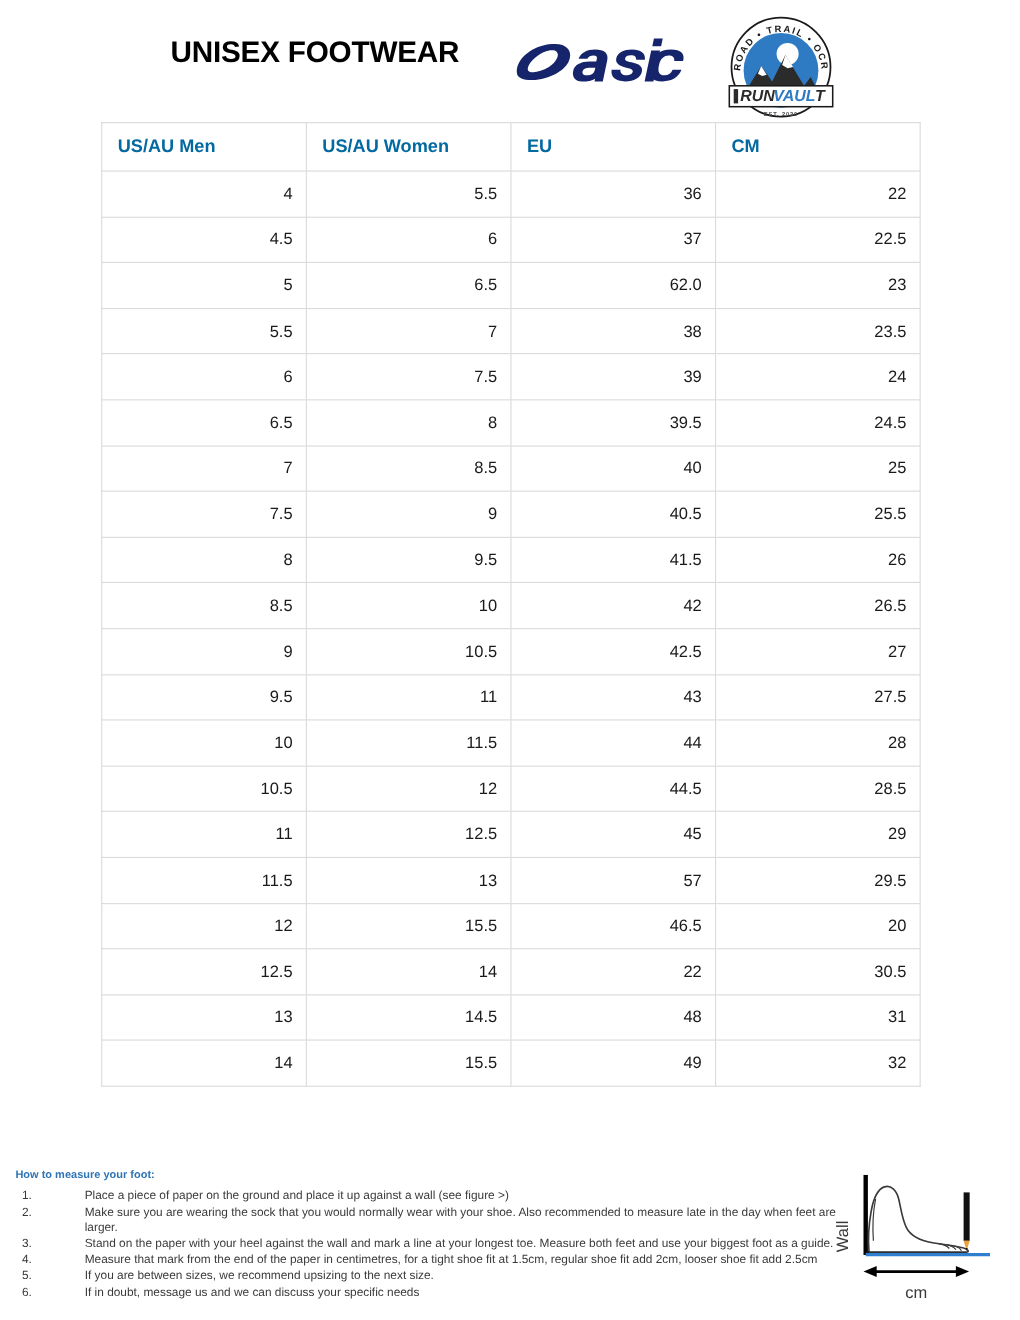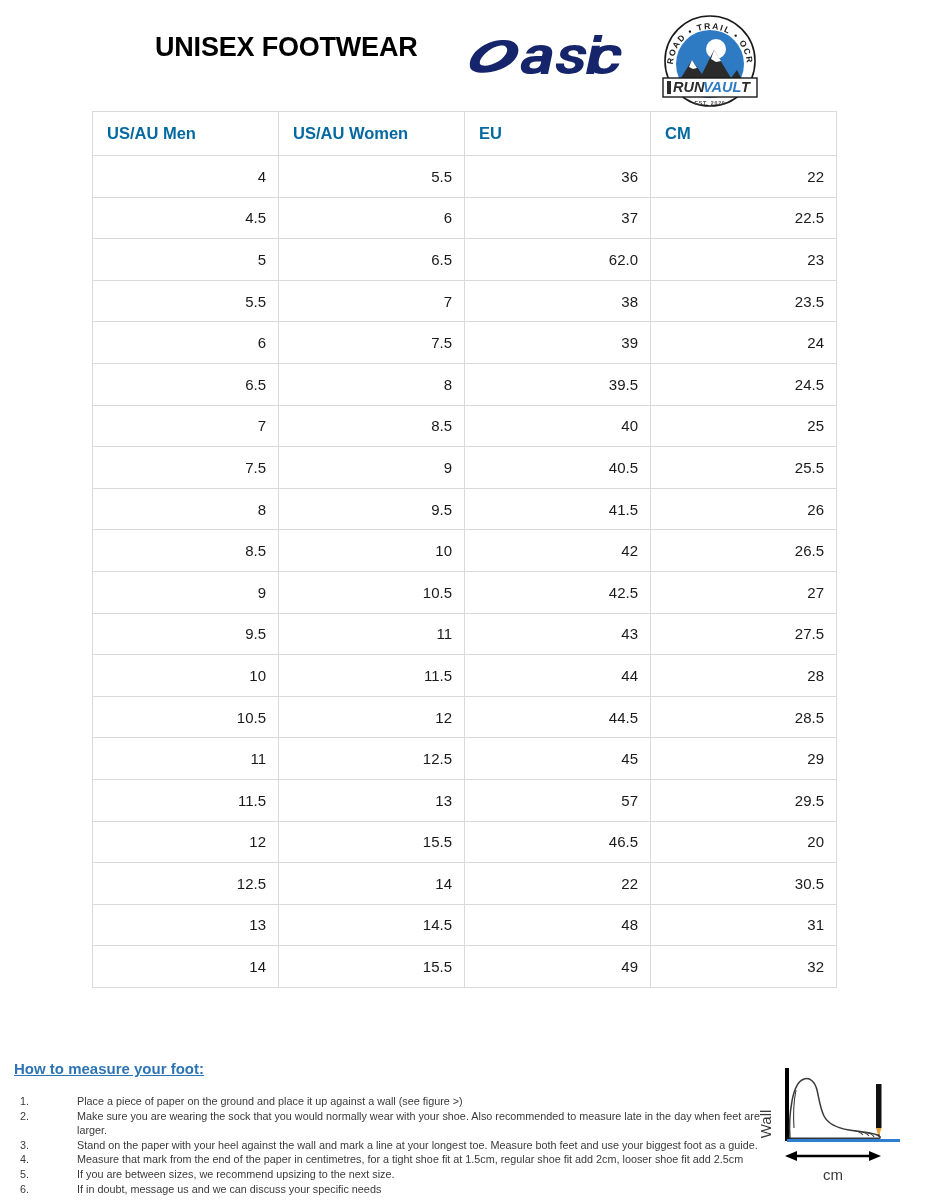--- a/index.html
+++ b/index.html
@@ -94,26 +94,25 @@
   }
 
   
   .footer {
     position: absolute;
     left: 14px;
     top: 1062px;
     width: 760px;
   }
   .footer-heading {
-    font-size: 15px;
+    font-size: 10px;
     font-weight: bold;
     color: #2e74b5;
-    margin: 0 0 18px 0;
+    margin: 0 0 4px 0;
     line-height: 14px;
-    text-decoration: underline;
   }
   .steps {
     margin: 0;
     padding: 0;
     list-style: none;
   }
   .step {
     display: flex;
     align-items: flex-start;
     font-size: 10.8px;

